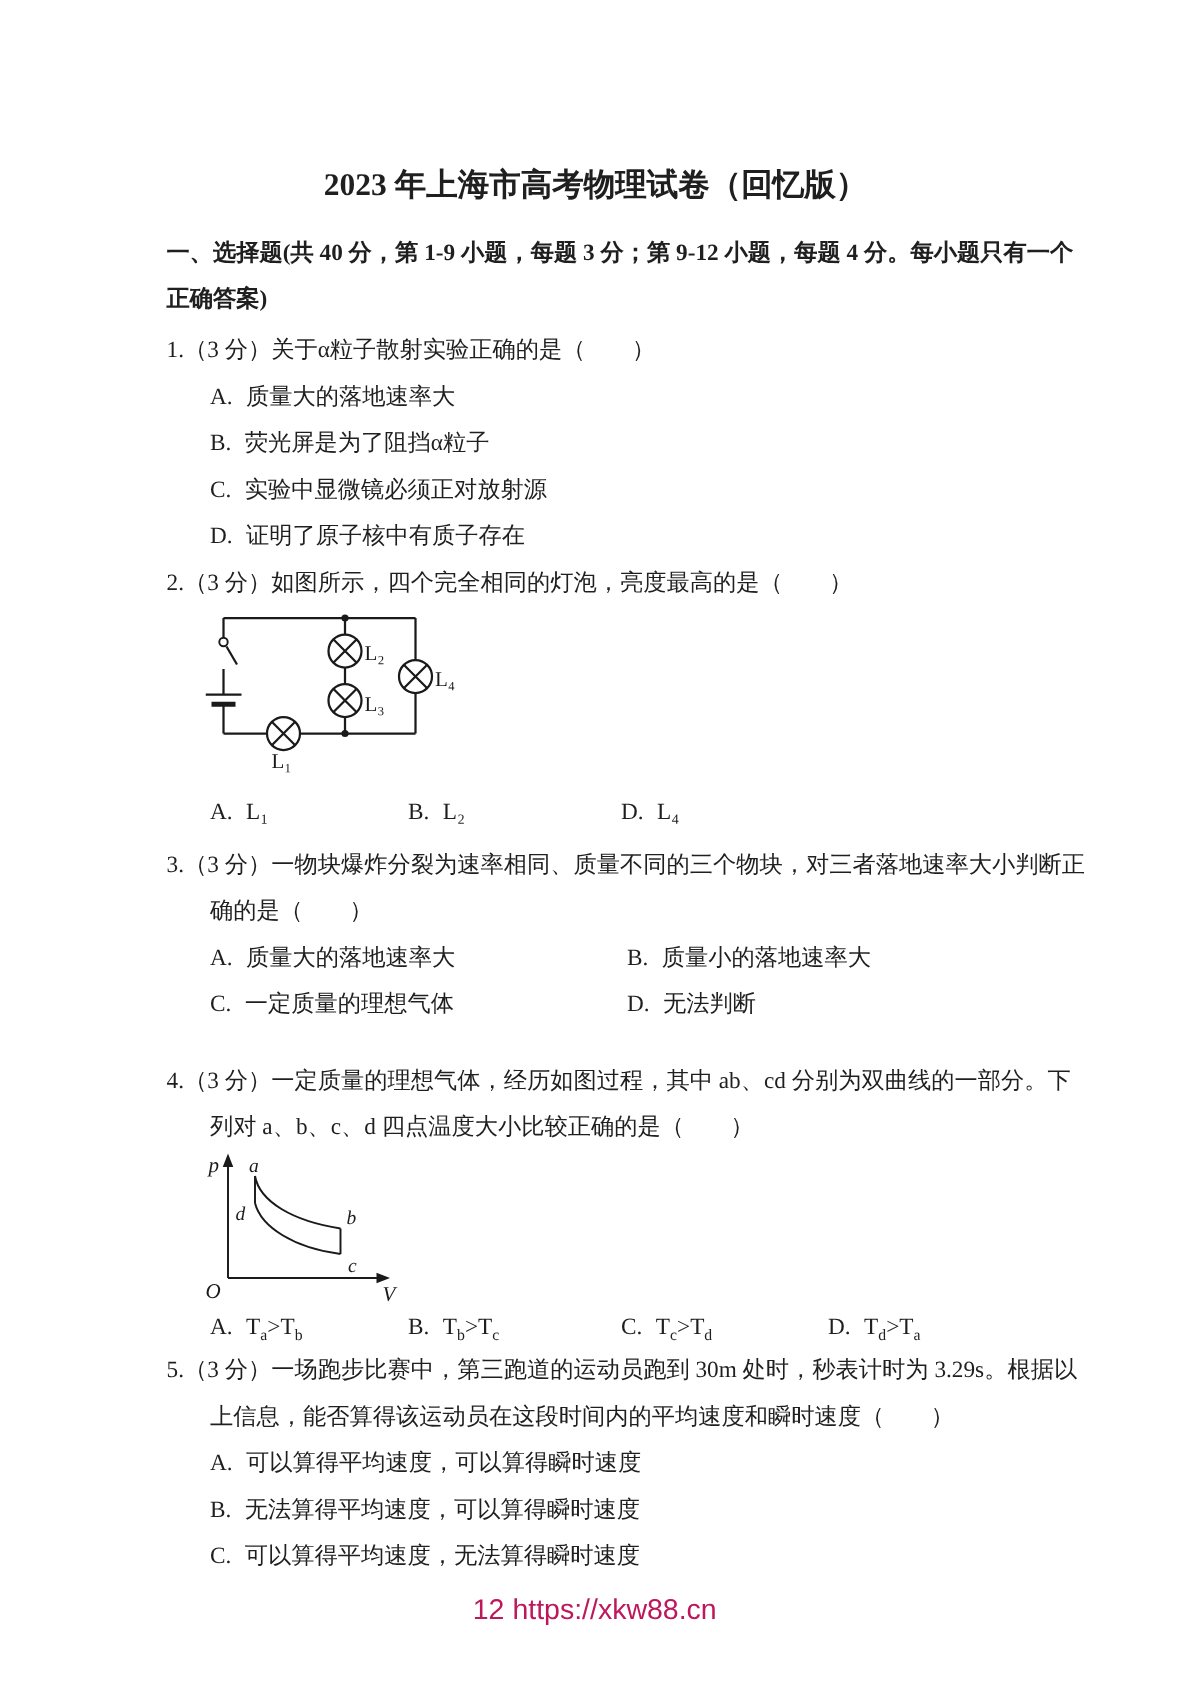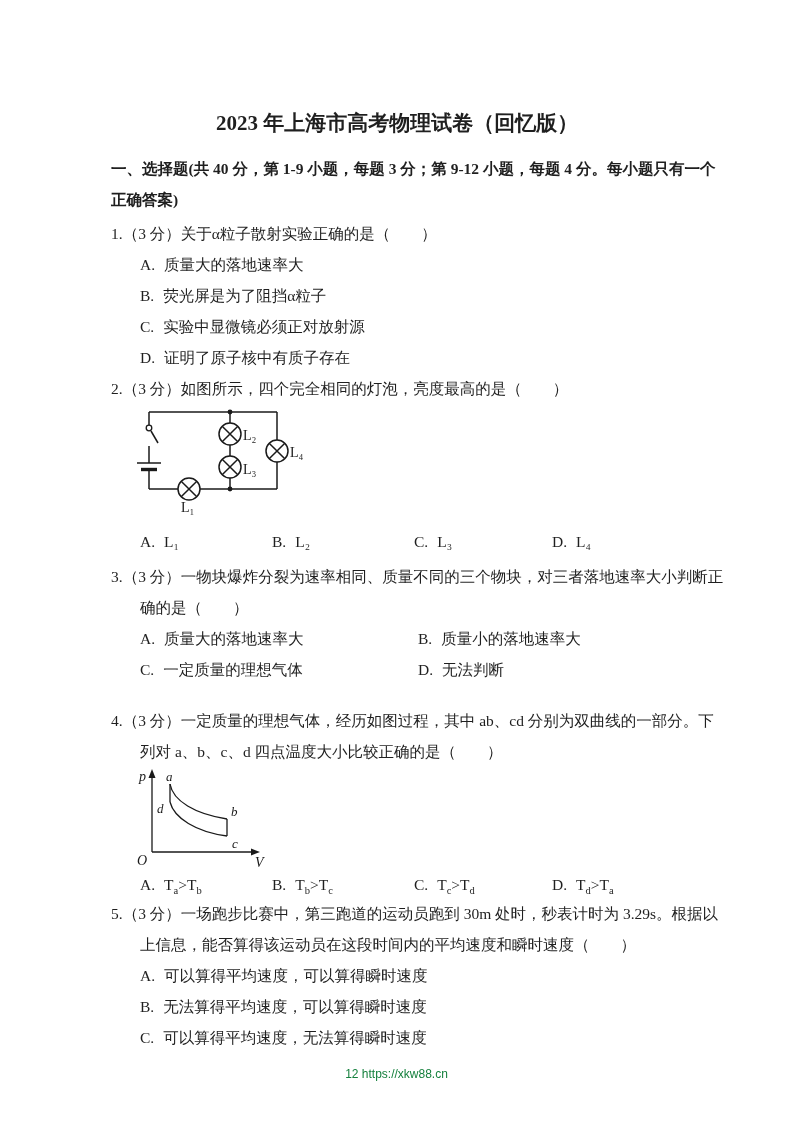--- a/index.html
+++ b/index.html
@@ -25,21 +25,21 @@
   .q3{margin-top:4px;}
   .q4{margin-top:20px;}
   .q5{margin-top:-2px;}
   .circuit-svg{display:block;margin:0 0 0 26px;}
   .graph-svg{display:block;margin:-2px 0 0 19px;}
   svg text{font-family:"Liberation Serif","DejaVu Serif",serif;}
   .svg-italic{font-style:italic;}
   .footer{
     position:absolute;top:1063px;left:0;width:100%;text-align:center;
     font-family:"Liberation Sans","DejaVu Sans",sans-serif;
-    font-size:12px;color:#15803d;line-height:22px;
+    font-size:19px;color:#be185d;line-height:22px;
   }
 </style>
 </head>
 <body>
 
 <div class="content">
 
   <h1 class="title">2023 年上海市高考物理试卷（回忆版）</h1>
 
   <div class="section-header">
@@ -96,21 +96,20 @@
       <circle cx="93" cy="85" r="2.4" fill="#1a1a1a"></circle>
       <text x="106" y="36" font-size="14" fill="#1a1a1a">L₂</text>
       <text x="106" y="70" font-size="14" fill="#1a1a1a">L₃</text>
       <text x="153" y="53" font-size="14" fill="#1a1a1a">L₄</text>
       <text x="44" y="108" font-size="14" fill="#1a1a1a">L₁</text>
     </svg>
 
     <div class="line opt-grid4">
       <span><span class="opt-label">A.</span><span>L₁</span></span>
       <span><span class="opt-label">B.</span><span>L₂</span></span>
-      <span><span class="opt-label">C.</span><span>L₃</span></span>
       <span><span class="opt-label">D.</span><span>L₄</span></span>
     </div>
   </div>
 
   <div class="q3">
     <div class="line"><span>3.</span><span>（3 分）一物块爆炸分裂为速率相同、质量不同的三个物块，对三者落地速率大小判断正</span></div>
     <div class="line cont">确的是（　　）</div>
     <div class="line opt-grid2">
       <span><span class="opt-label">A.</span><span>质量大的落地速率大</span></span>
       <span><span class="opt-label">B.</span><span>质量小的落地速率大</span></span>

